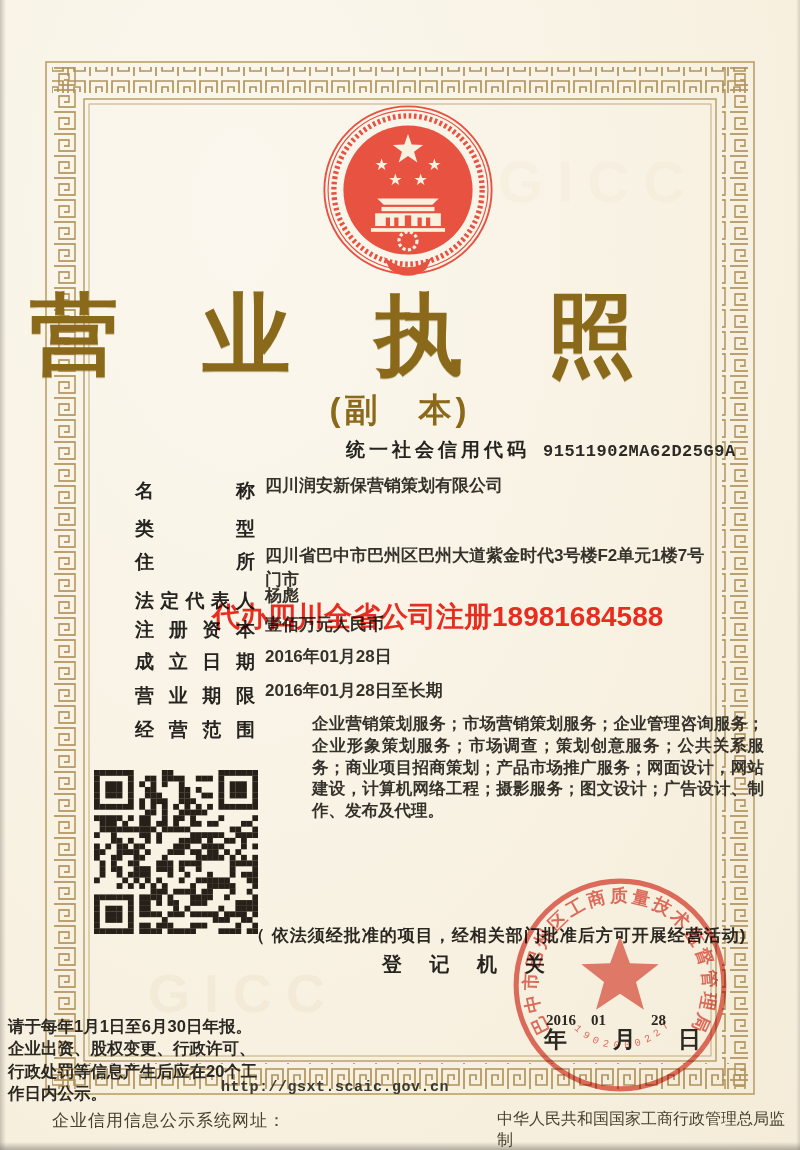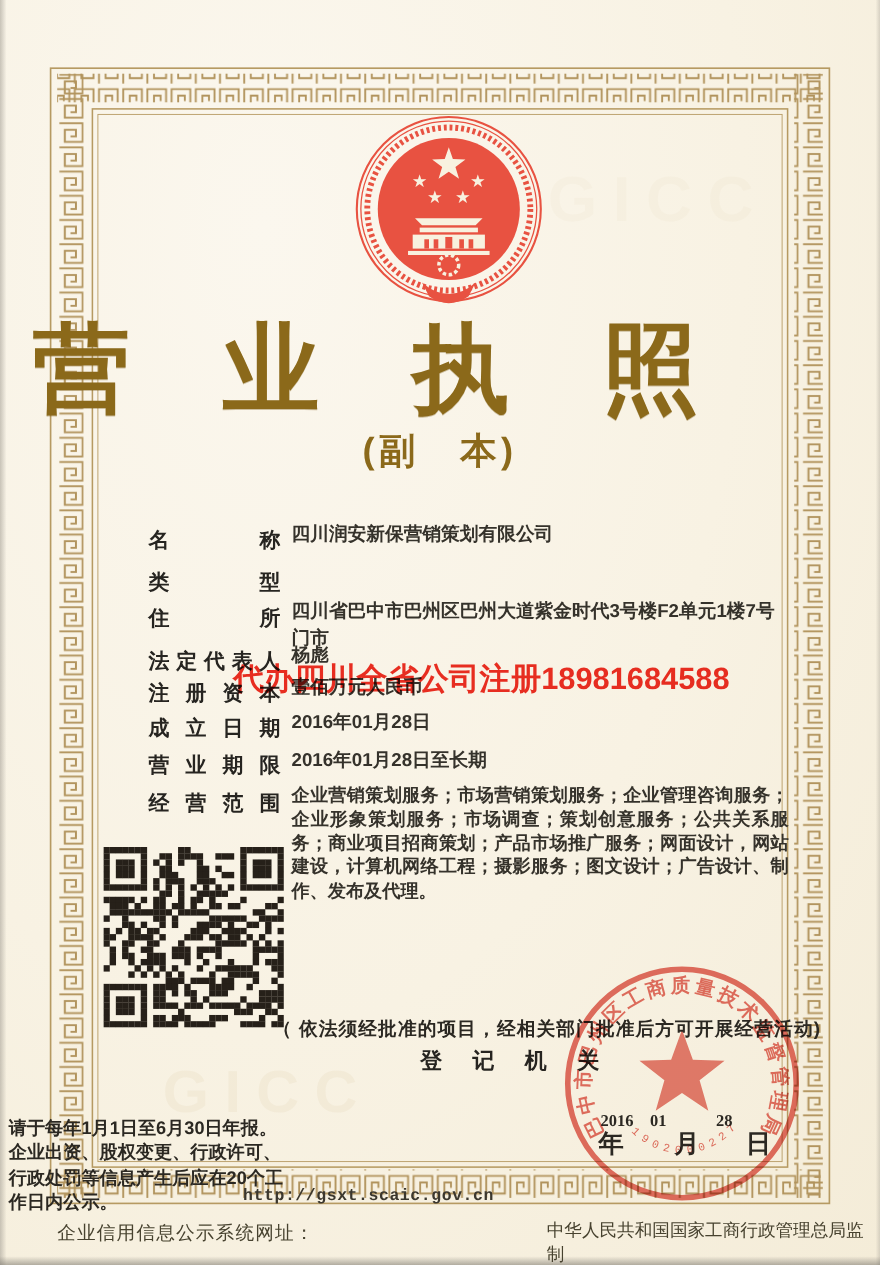--- a/index.html
+++ b/index.html
@@ -22,21 +22,21 @@
          letter-spacing:30px;text-indent:30px;color:#8b691a;
          text-shadow:0 1px 0 rgba(120,90,20,.35);}
   .subtitle{left:0;right:0;top:388px;text-align:center;font-size:33px;font-weight:700;color:#8b691a;letter-spacing:4px;}
   .code-row{left:346px;top:437px;display:flex;gap:13px;align-items:baseline;}
   .code-label{font-size:19px;font-weight:700;letter-spacing:4px;color:#262420;}
   .code-value{font-size:17px;font-weight:600;font-family:"Liberation Mono", monospace;color:#2c2a26;letter-spacing:.5px;}
   
   .flabel{left:135px;width:120px;font-size:19px;font-weight:700;color:#262420;
           text-align:justify;text-align-last:justify;}
   .fvalue{left:265px;width:452px;font-size:17px;font-weight:600;color:#35322b;line-height:24px;}
-  .scope{line-height:21.8px;font-size:16.5px;text-align:justify;}
+  .scope{line-height:21.8px;font-size:16.5px;text-align:justify;margin-left:47px;}
   
   .ad{left:212px;top:598px;font-size:28px;font-weight:700;color:#ec1d10;
       mix-blend-mode:multiply;opacity:.92;white-space:nowrap;text-align:center;}
   
   .note{left:248px;top:924px;font-size:17px;font-weight:600;letter-spacing:1px;color:#2b2822;}
   .regauth{left:382px;top:951px;font-size:20px;font-weight:700;letter-spacing:11px;color:#262420;}
   
   .dnum{font-size:15px;font-weight:700;font-family:"Liberation Serif", serif;color:#2b2822;}
   .dchar{font-size:23px;font-weight:700;font-family:"Liberation Serif", serif;color:#2b2822;}
   
@@ -104,20 +104,24 @@
       <rect x="94" y="111" width="4" height="8"></rect>
         <rect x="102" y="111" width="4" height="8"></rect>
     </g>
     <circle cx="85" cy="133" r="8.5" fill="none" stroke="#f8f1df" stroke-width="3" stroke-dasharray="3 2.2"></circle>
     <path d="M62,148 Q85,168 108,148 L102,160 Q85,172 68,160 Z" fill="#e85241"></path>
   </svg>
 
   <div class="abs title">营 业 执 照</div>
   <div class="abs subtitle">(副　本)</div>
 
+  <div class="abs code-row">
+    <span class="code-label">统一社会信用代码</span>
+    <span class="code-value">91511902MA62D25G9A</span>
+  </div>
 
   <div class="abs flabel" style="top:478px;">名称</div>
   <div class="abs fvalue" style="top:474px;">四川润安新保营销策划有限公司</div>
 
   <div class="abs flabel" style="top:516px;">类型</div>
 
   <div class="abs flabel" style="top:549px;">住所</div>
   <div class="abs fvalue" style="top:544px;">四川省巴中市巴州区巴州大道紫金时代3号楼F2单元1楼7号门市</div>
 
   <div class="abs flabel" style="top:588px;">法定代表人</div>

